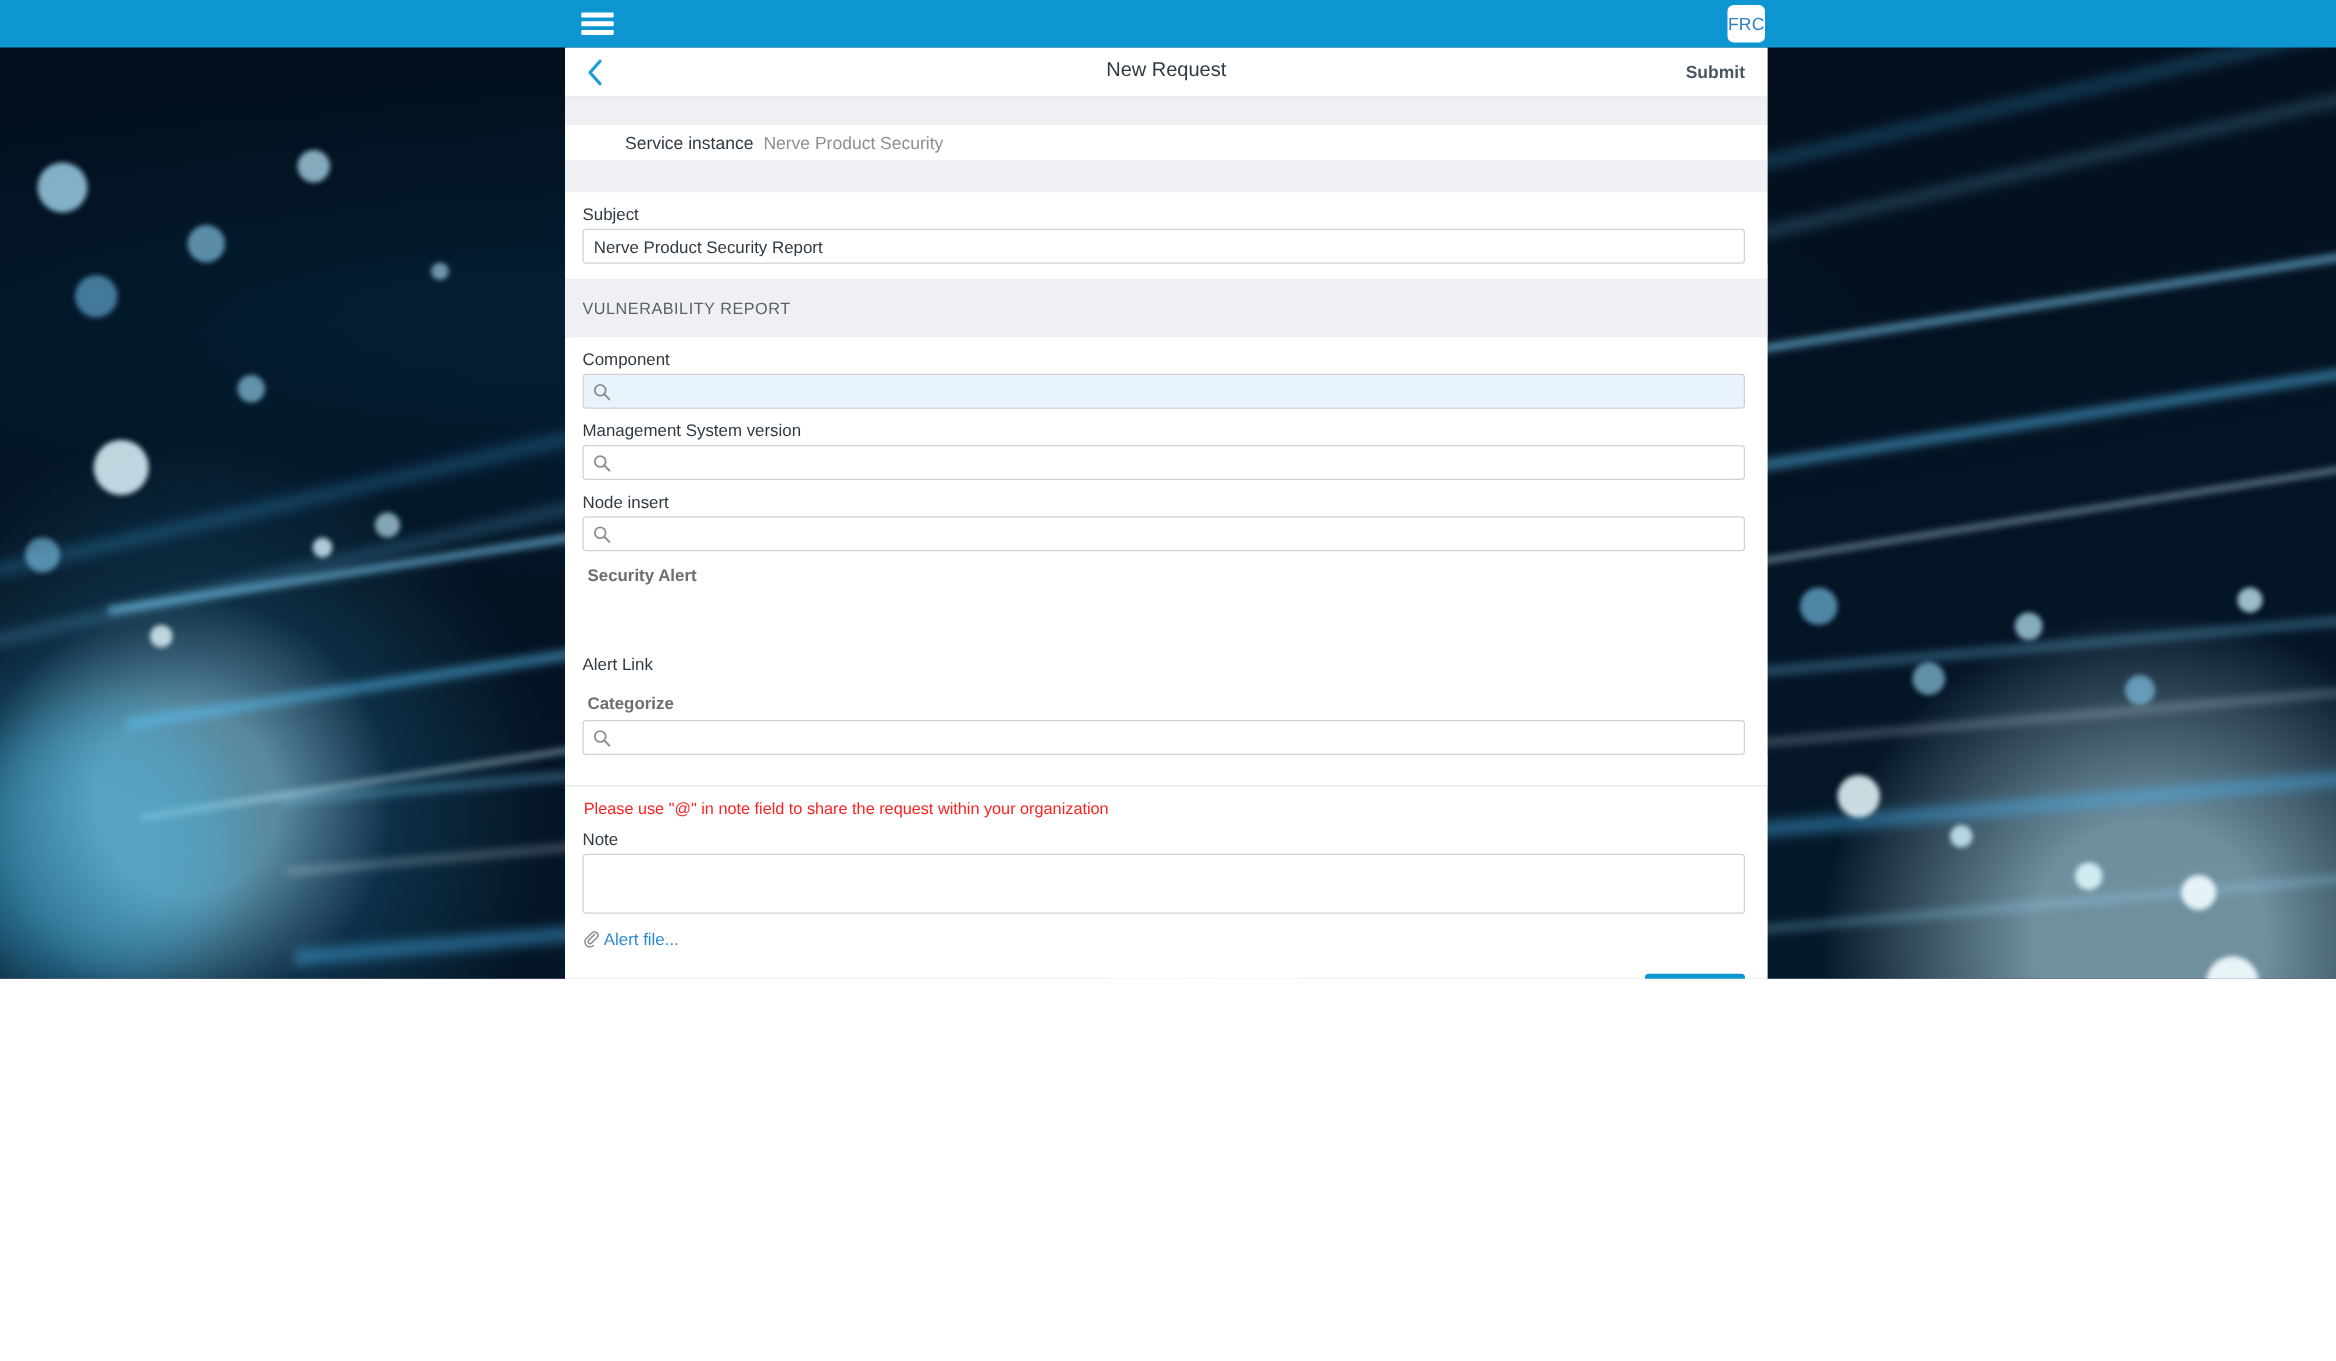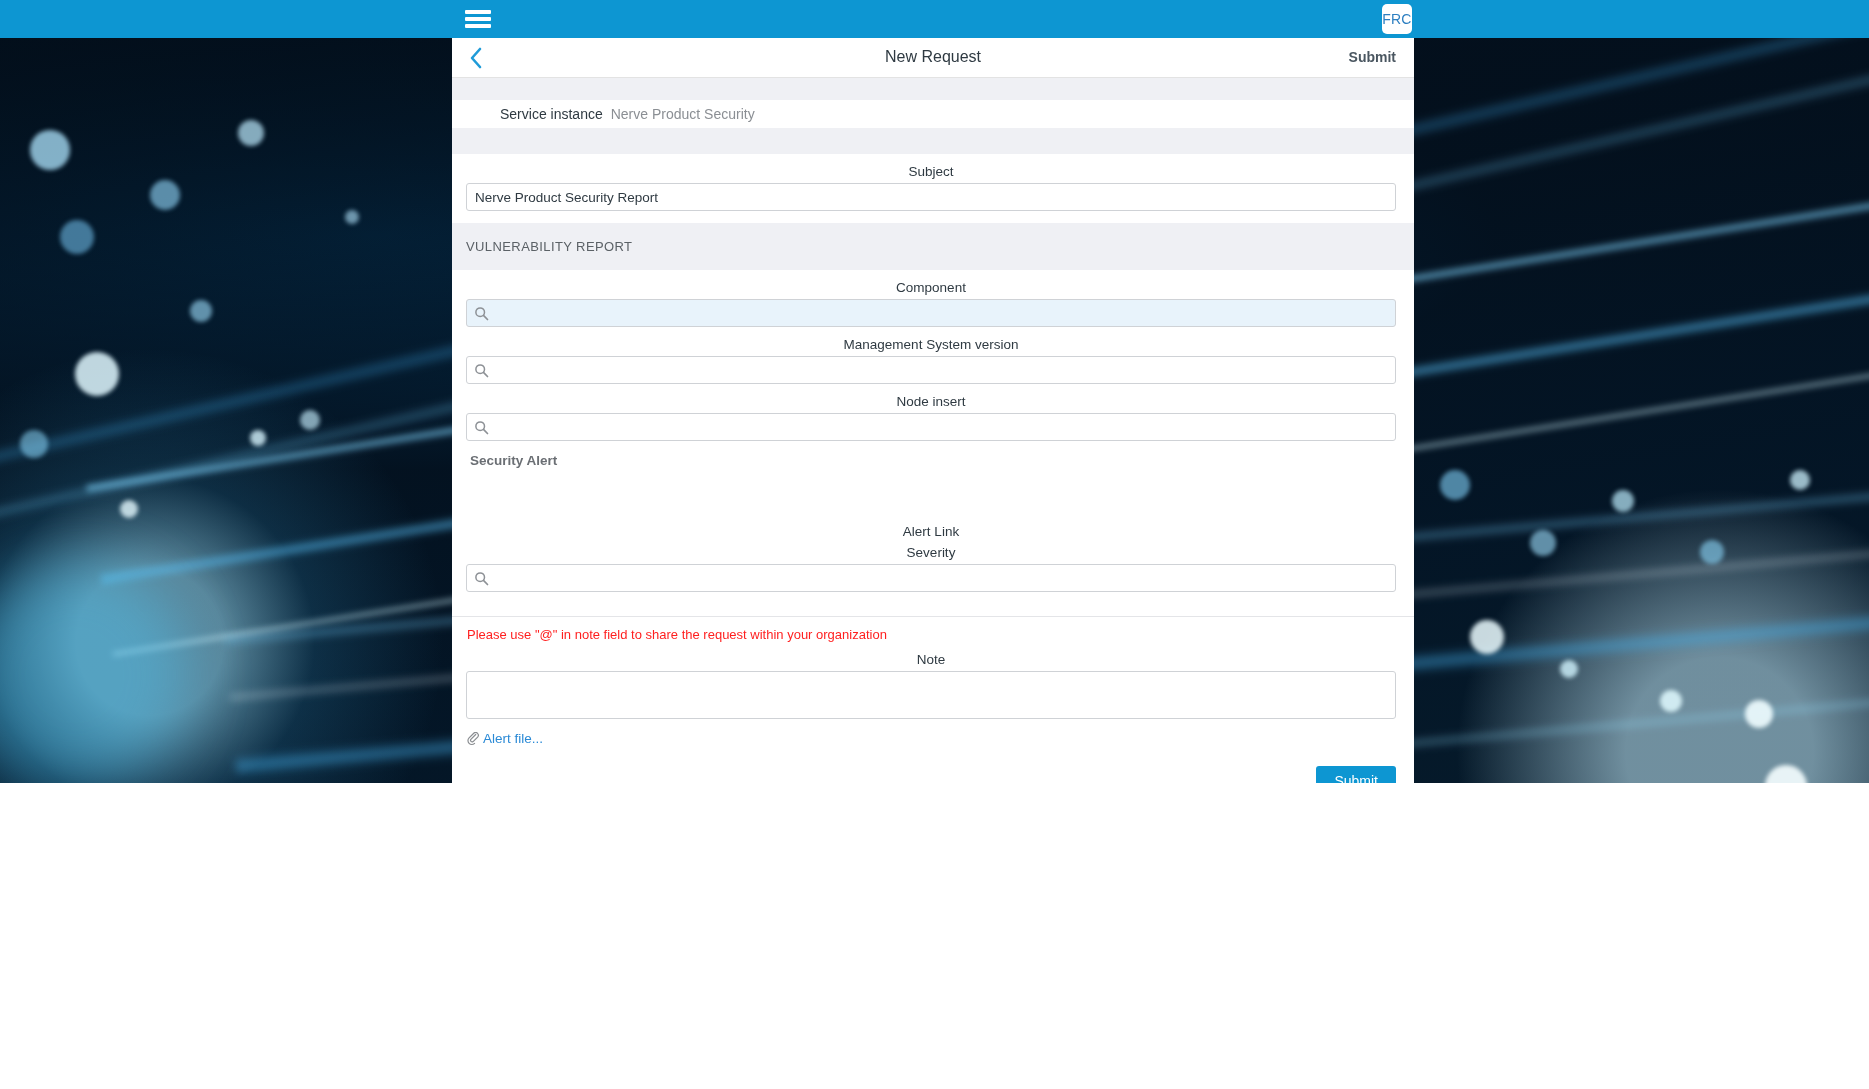--- a/index.html
+++ b/index.html
@@ -142,21 +142,20 @@
   #form-body {
     padding: 0 0 0 0;
     background: #ffffff;
   }
   .field {
     padding: 0 18px 0 14px;
   }
   .flabel {
     font-size: 13.5px; color: #2f3a42;
     padding: 10px 0 4px 0;
-    text-align: center;
   }
   .sub-head {
     font-size: 13.5px; font-weight: bold; color: #6b6f74;
     padding: 12px 0 6px 4px;
   }
   .section-head {
     font-size: 13px; color: #5b6166; letter-spacing: .4px;
     padding: 16px 0 16px 14px;
     background: #eff0f4;
   }
@@ -354,21 +353,21 @@
           <input type="text" value="" style="">
         </div>
       </div>
 
       <div class="field">
         <div class="sub-head">Security Alert</div>
         <div class="flabel" style="padding-top:2px;margin-top:48px;">Alert Link</div>
       </div>
 
       <div class="field">
-        <div class="flabel" style="padding-top:2px;">Severity</div>
+        <div class="sub-head">Categorize</div>
         <div class="lookup">
           <span class="mag">
             <svg width="15" height="15" viewBox="0 0 16 16" aria-hidden="true">
               <circle cx="6.6" cy="6.6" r="4.6" fill="none" stroke="#8d9196" stroke-width="1.6"></circle>
               <line x1="10.1" y1="10.1" x2="14.4" y2="14.4" stroke="#8d9196" stroke-width="1.8" stroke-linecap="round"></line>
             </svg>
           </span>
           <input type="text" value="" style="">
         </div>
       </div>

